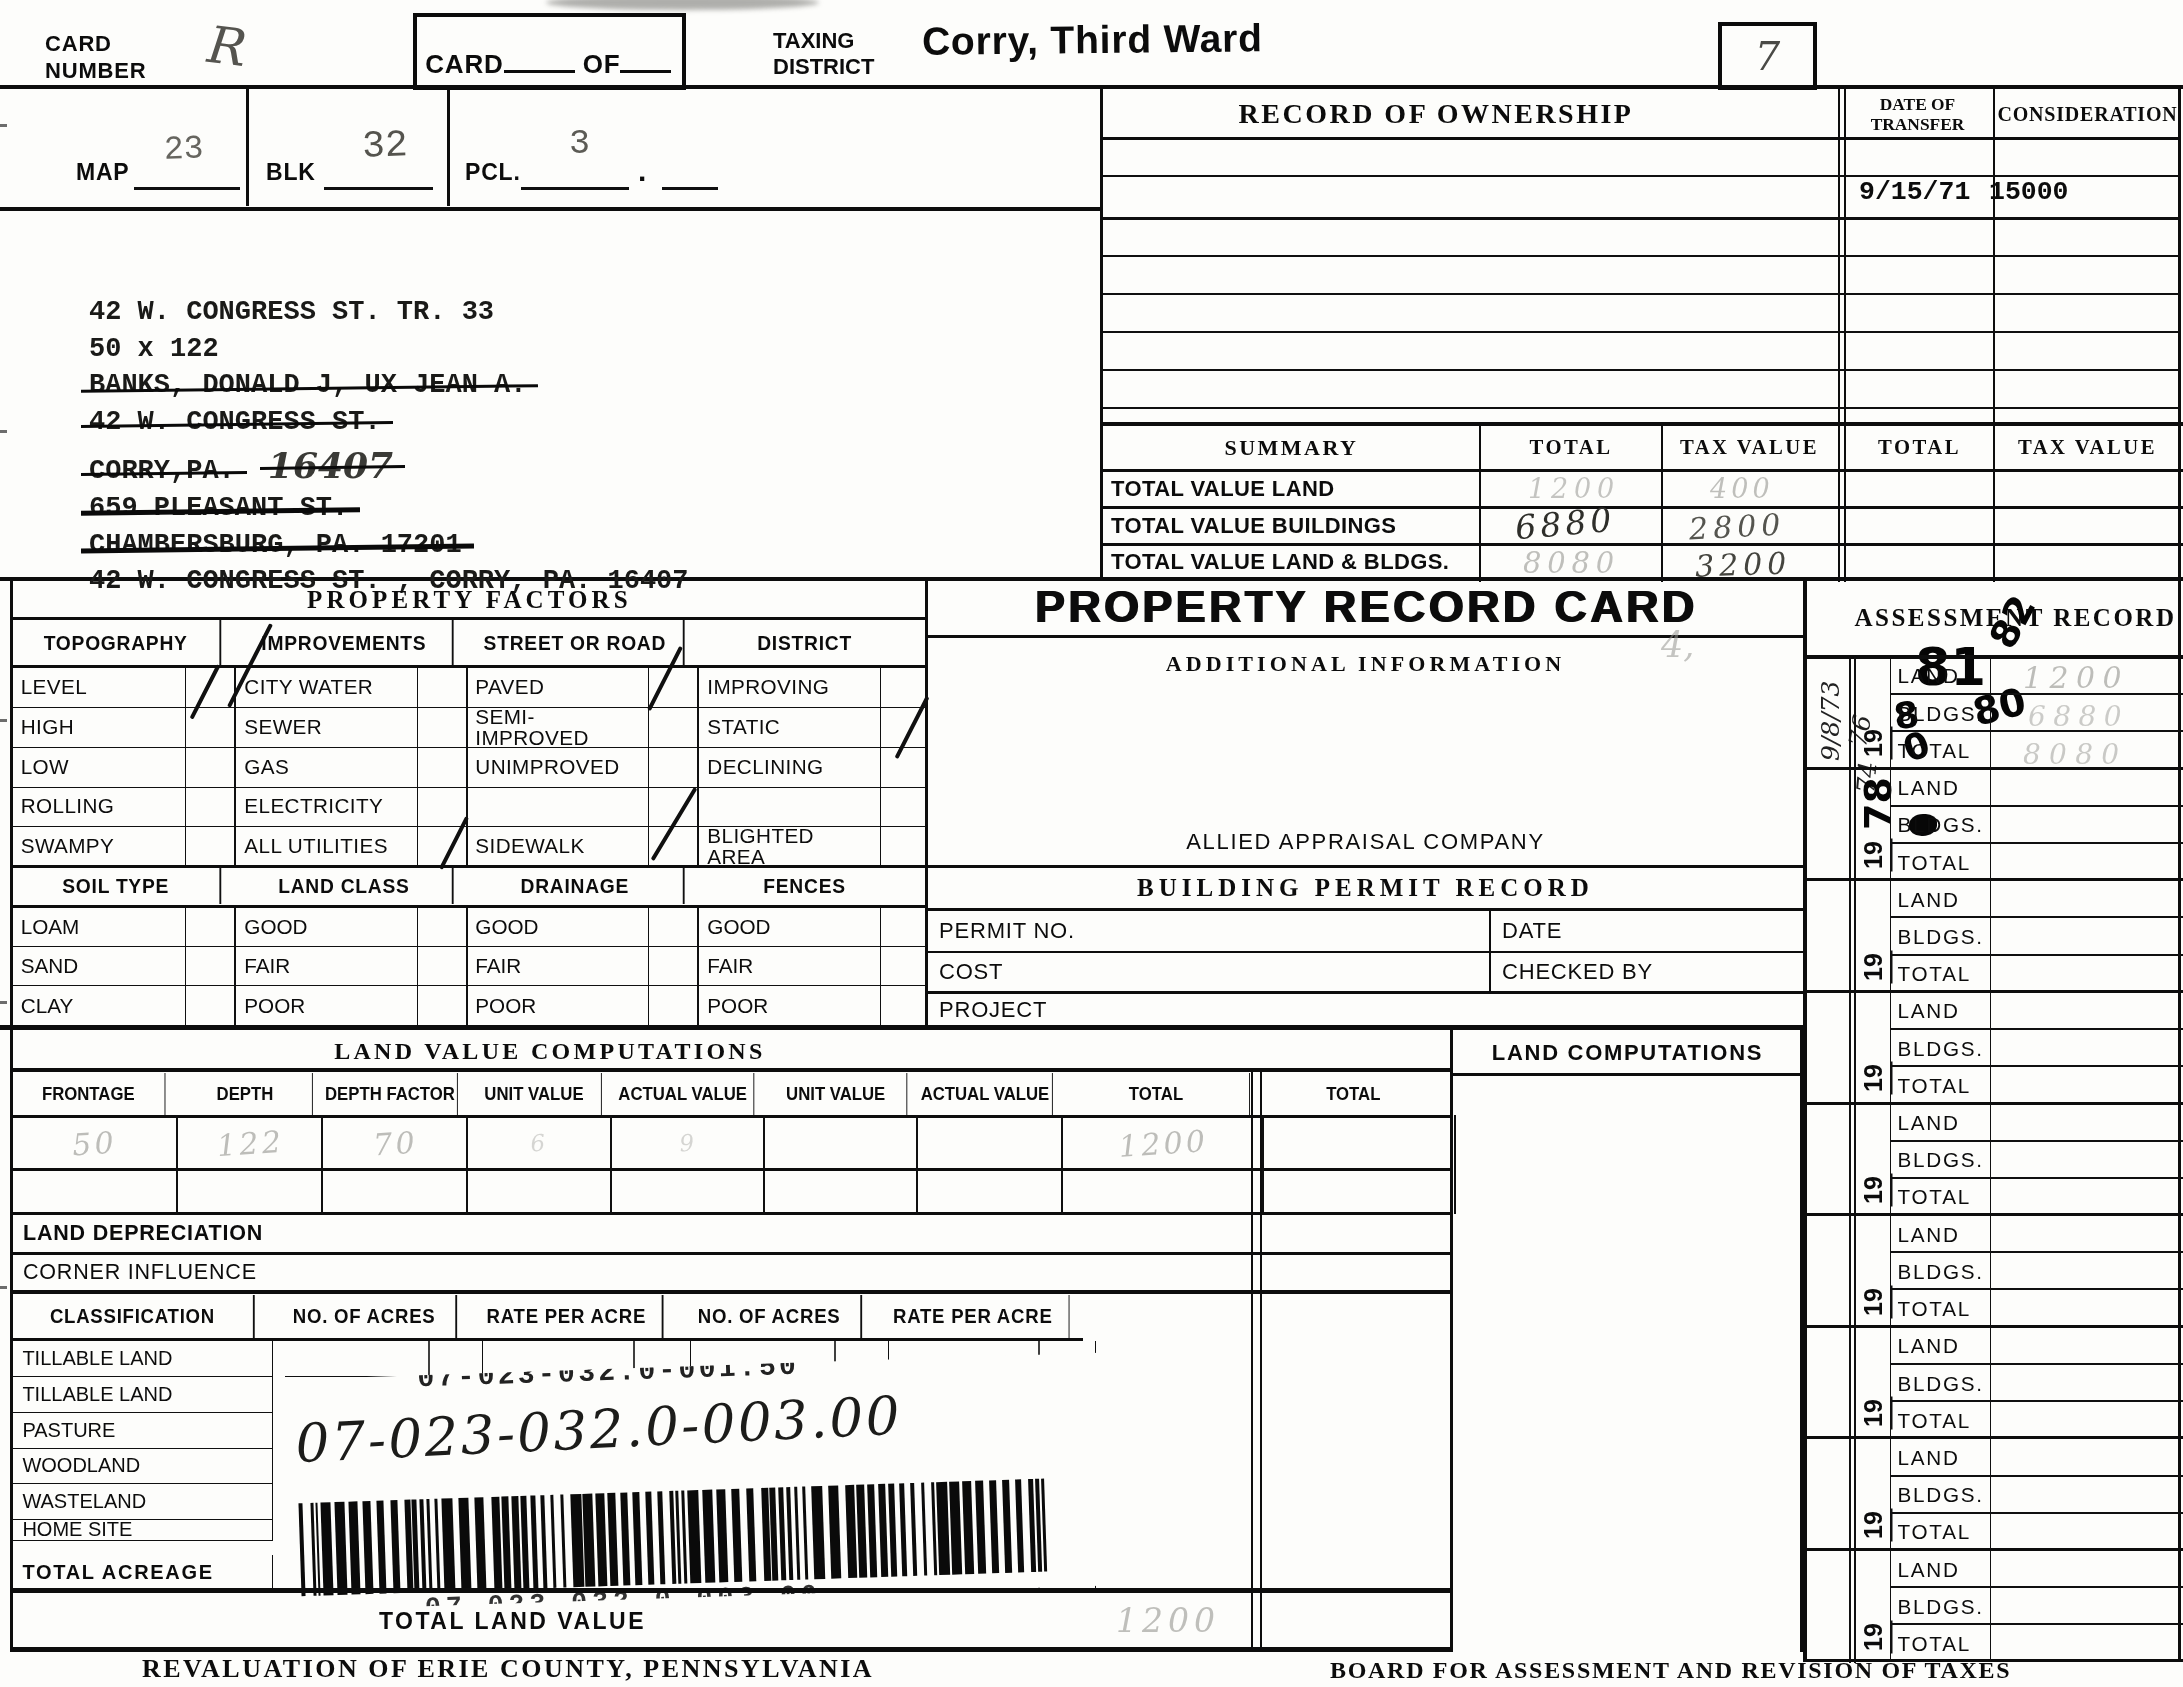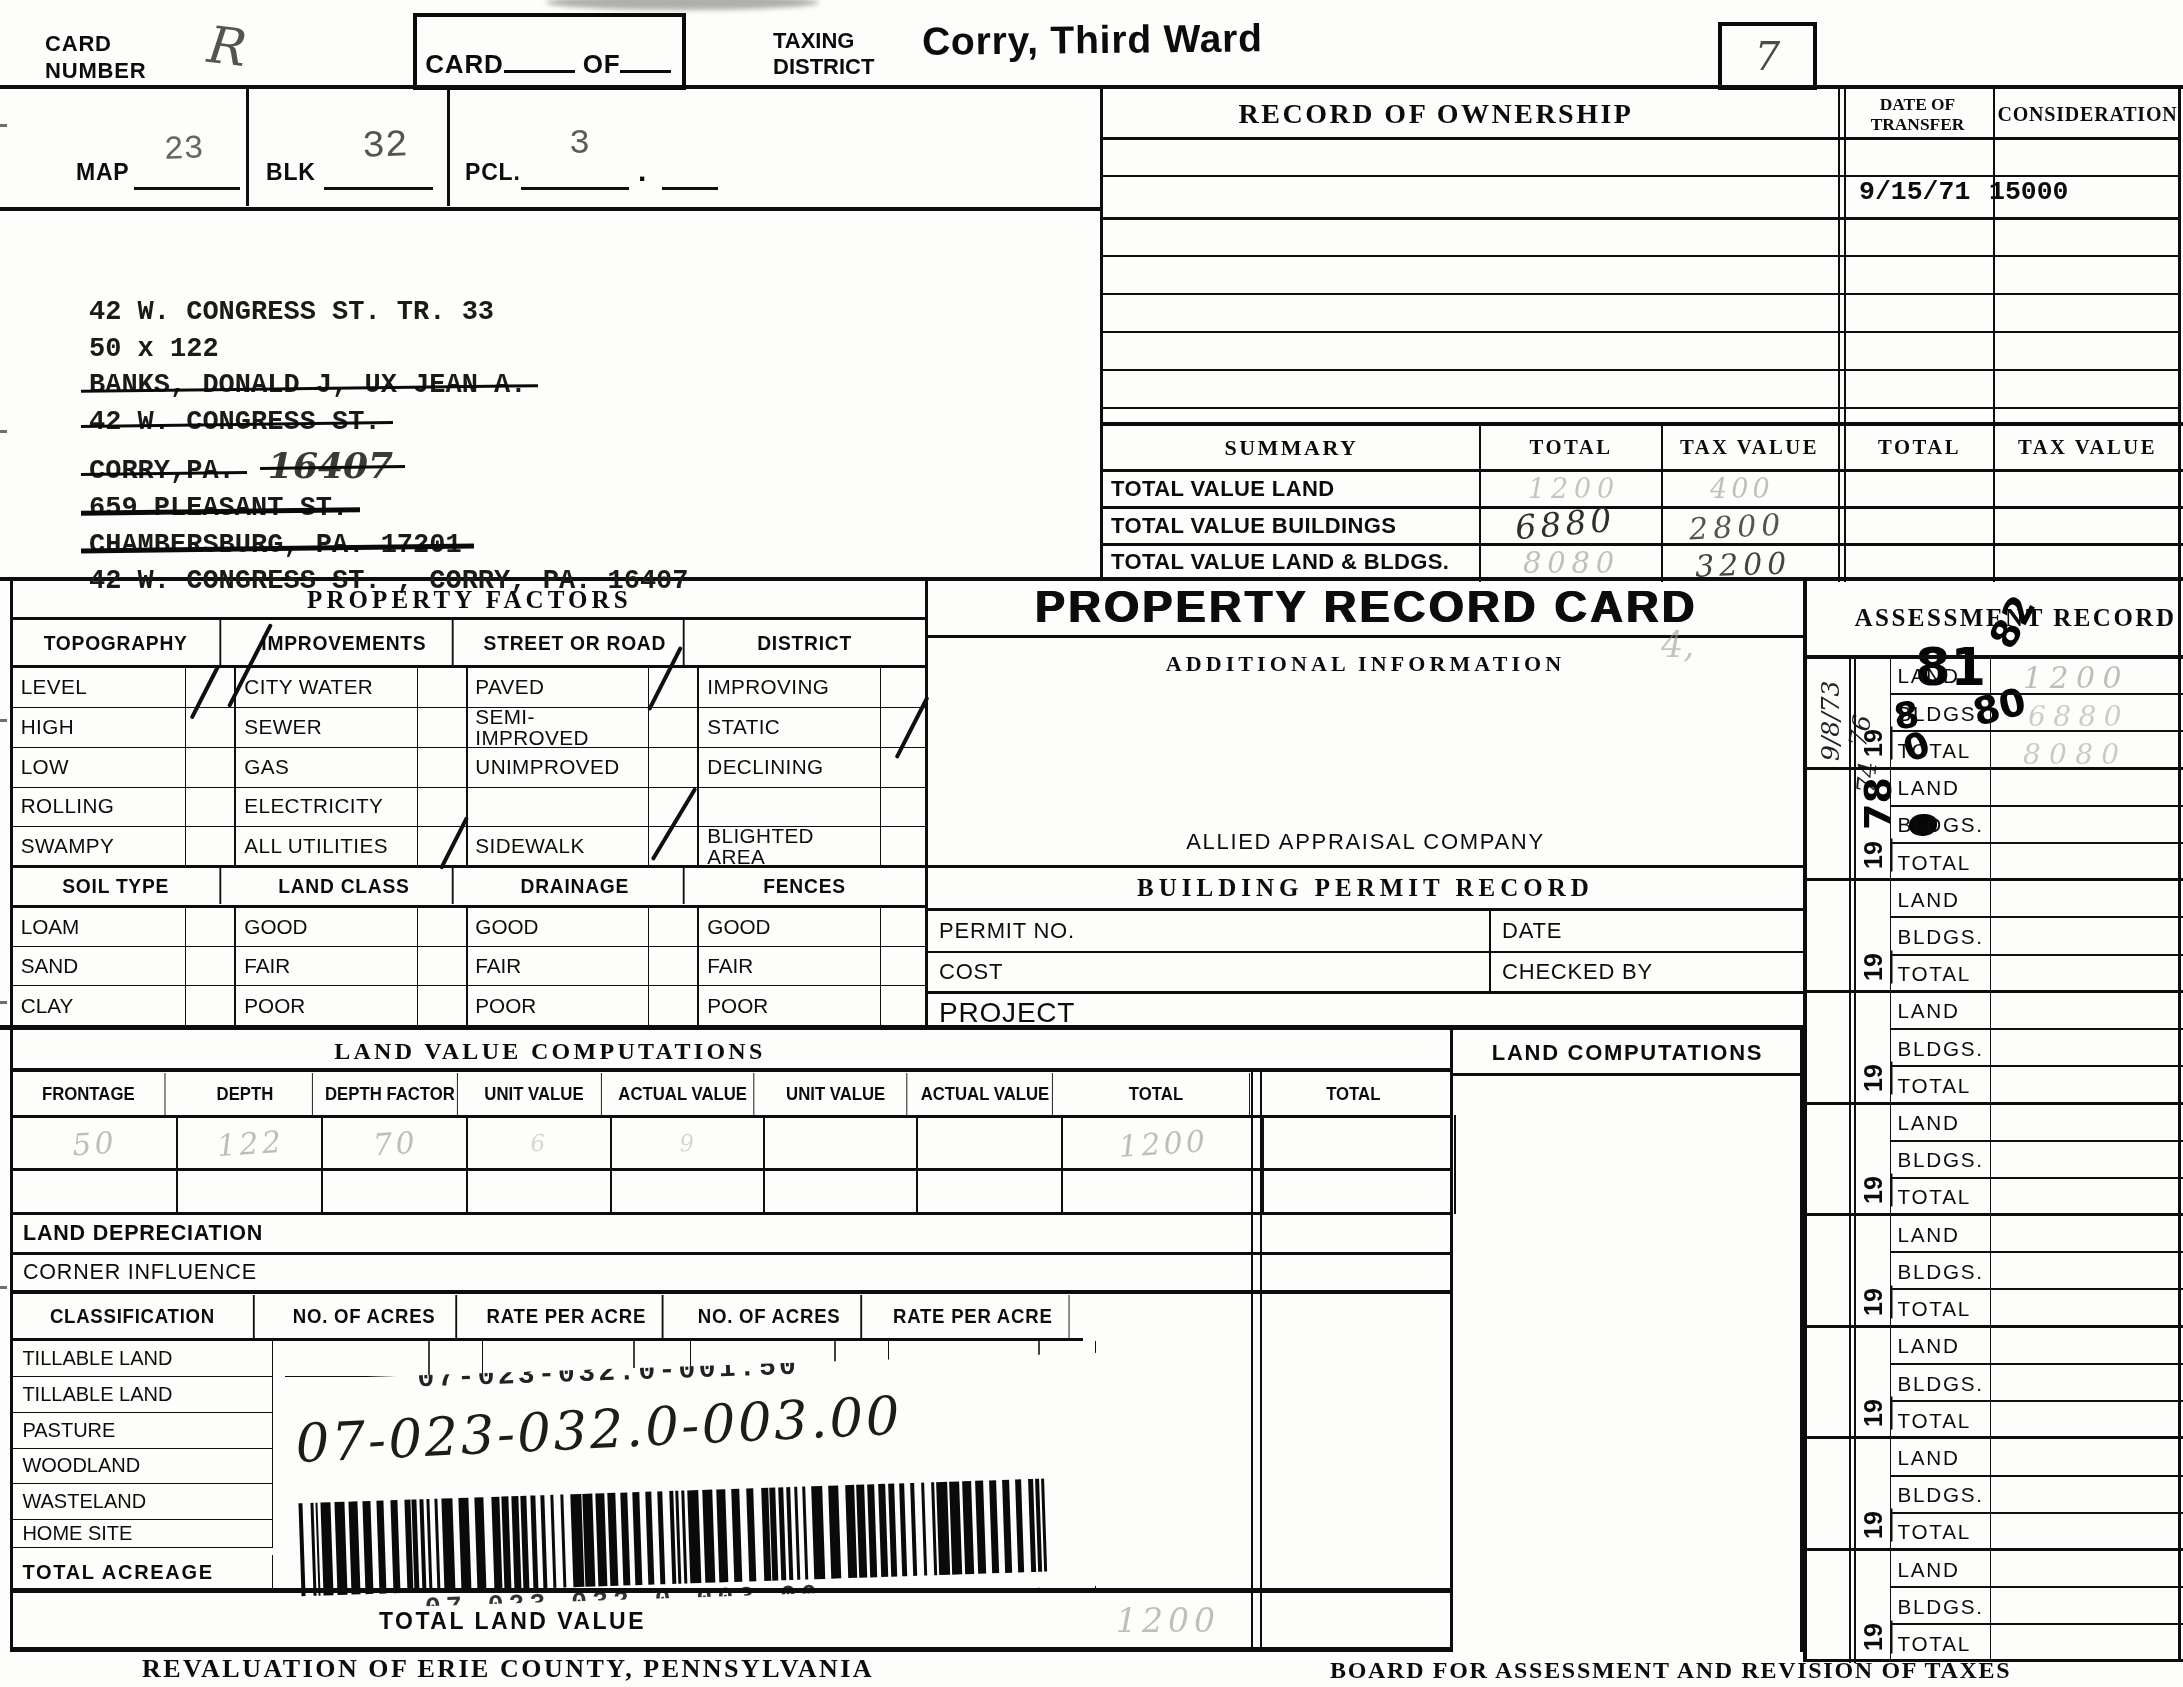--- a/index.html
+++ b/index.html
@@ -141,21 +141,21 @@
   <div class="cell ctr sans" style="left:928px;top:824px;width:875px;height:36px;font-size:22px;letter-spacing:1.7px;font-weight:500;">ALLIED APPRAISAL COMPANY</div>
   <div class="line" style="left:926px;top:865px;width:877px;height:3.3px;"></div>
   <div class="cell ctr serif stamp" style="left:928px;top:868px;width:875px;height:40px;font-size:25px;letter-spacing:5px;">BUILDING PERMIT RECORD</div>
   <div class="line" style="left:926px;top:908px;width:877px;height:3.3px;"></div>
   <div class="abs sans" style="left:939px;top:918px;font-size:22px;letter-spacing:0.8px;">PERMIT NO.</div>
   <div class="abs sans" style="left:1502px;top:918px;font-size:22px;letter-spacing:0.8px;">DATE</div>
   <div class="line" style="left:926px;top:951px;width:877px;height:1.7px;"></div>
   <div class="abs sans" style="left:939px;top:959px;font-size:22px;letter-spacing:0.8px;">COST</div>
   <div class="abs sans" style="left:1502px;top:959px;font-size:22px;letter-spacing:0.8px;">CHECKED BY</div>
   <div class="line" style="left:926px;top:991px;width:877px;height:2.5px;"></div>
-  <div class="abs sans" style="left:939px;top:997px;font-size:28px;letter-spacing:0.8px;">PROJECT</div>
+  <div class="abs sans" style="left:939px;top:997px;font-size:22px;letter-spacing:0.8px;">PROJECT</div>
   <div class="line" style="left:1489px;top:908px;width:1.7px;height:84px;"></div>
   <div class="line" style="left:0;top:1025px;width:1803px;height:5px;"></div>
 
   <div class="cell ctr sans" style="left:1454px;top:1035px;width:347px;height:36px;font-size:22px;font-weight:bold;letter-spacing:1.7px;">LAND COMPUTATIONS</div>
   <div class="line" style="left:1452px;top:1073px;width:351px;height:2.5px;"></div>
   <div class="line" style="left:1800px;top:1030px;width:3.3px;height:622px;"></div>
 
   <div class="cell ctr serif stamp" style="left:12.4px;top:1034px;width:1075px;height:35px;font-size:24px;letter-spacing:3.3px;">LAND VALUE COMPUTATIONS</div>
   <div id="computations"></div>
   <div class="line" style="left:12.4px;top:1068px;width:1439px;height:4.1px;"></div>
@@ -433,21 +433,21 @@
     <div class="" style="position:absolute;left:1038px;top:1448px;width:1.7px;height:36px;background:#101010;opacity:.8;"></div>
     <div class="sans" style="position:absolute;left:12.4px;top:1484px;width:261px;height:36px;display:flex;align-items:center;padding-left:10px;box-sizing:border-box;font-size:20px;border-right:1.7px solid #101010;border-bottom:1.7px solid #101010;">WASTELAND</div>
     <div class="" style="position:absolute;left:285px;top:1484px;width:198px;height:36px;border-right:1.7px solid #101010;border-bottom:1.7px solid #101010;box-sizing:border-box;"></div>
     <div class="" style="position:absolute;left:428px;top:1484px;width:1.7px;height:36px;background:#101010;opacity:.8;"></div>
     <div class="" style="position:absolute;left:484px;top:1484px;width:207px;height:36px;border-right:1.7px solid #101010;border-bottom:1.7px solid #101010;box-sizing:border-box;"></div>
     <div class="" style="position:absolute;left:633px;top:1484px;width:1.7px;height:36px;background:#101010;opacity:.8;"></div>
     <div class="" style="position:absolute;left:691px;top:1484px;width:198px;height:36px;border-right:1.7px solid #101010;border-bottom:1.7px solid #101010;box-sizing:border-box;"></div>
     <div class="" style="position:absolute;left:834px;top:1484px;width:1.7px;height:36px;background:#101010;opacity:.8;"></div>
     <div class="" style="position:absolute;left:889px;top:1484px;width:207px;height:36px;border-right:1.7px solid #101010;border-bottom:1.7px solid #101010;box-sizing:border-box;"></div>
     <div class="" style="position:absolute;left:1038px;top:1484px;width:1.7px;height:36px;background:#101010;opacity:.8;"></div>
-    <div class="sans" style="position:absolute;left:12.4px;top:1519px;width:261px;height:29px;display:flex;align-items:center;padding-left:10px;box-sizing:border-box;font-size:20px;border-right:1.7px solid #101010;border-bottom:1.7px solid #101010;">HOME SITE</div>
+    <div class="sans" style="position:absolute;left:12.4px;top:1519px;width:261px;height:22px;display:flex;align-items:center;padding-left:10px;box-sizing:border-box;font-size:20px;border-right:1.7px solid #101010;border-bottom:1.7px solid #101010;">HOME SITE</div>
     <div class="" style="position:absolute;left:285px;top:1519px;width:198px;height:36px;border-right:1.7px solid #101010;border-bottom:1.7px solid #101010;box-sizing:border-box;"></div>
     <div class="" style="position:absolute;left:428px;top:1519px;width:1.7px;height:36px;background:#101010;opacity:.8;"></div>
     <div class="" style="position:absolute;left:484px;top:1519px;width:207px;height:36px;border-right:1.7px solid #101010;border-bottom:1.7px solid #101010;box-sizing:border-box;"></div>
     <div class="" style="position:absolute;left:633px;top:1519px;width:1.7px;height:36px;background:#101010;opacity:.8;"></div>
     <div class="" style="position:absolute;left:691px;top:1519px;width:198px;height:36px;border-right:1.7px solid #101010;border-bottom:1.7px solid #101010;box-sizing:border-box;"></div>
     <div class="" style="position:absolute;left:834px;top:1519px;width:1.7px;height:36px;background:#101010;opacity:.8;"></div>
     <div class="" style="position:absolute;left:889px;top:1519px;width:207px;height:36px;border-right:1.7px solid #101010;border-bottom:1.7px solid #101010;box-sizing:border-box;"></div>
     <div class="" style="position:absolute;left:1038px;top:1519px;width:1.7px;height:36px;background:#101010;opacity:.8;"></div>
     <div class="sans" style="position:absolute;left:12.4px;top:1555px;width:261px;height:36px;display:flex;align-items:center;padding-left:10px;box-sizing:border-box;font-size:20px;font-weight:bold;letter-spacing:1.7px;border-right:1.7px solid #101010;border-bottom:1.7px solid #101010;">TOTAL ACREAGE</div>
     <div class="" style="position:absolute;left:285px;top:1555px;width:198px;height:36px;border-right:1.7px solid #101010;border-bottom:1.7px solid #101010;box-sizing:border-box;"></div>

